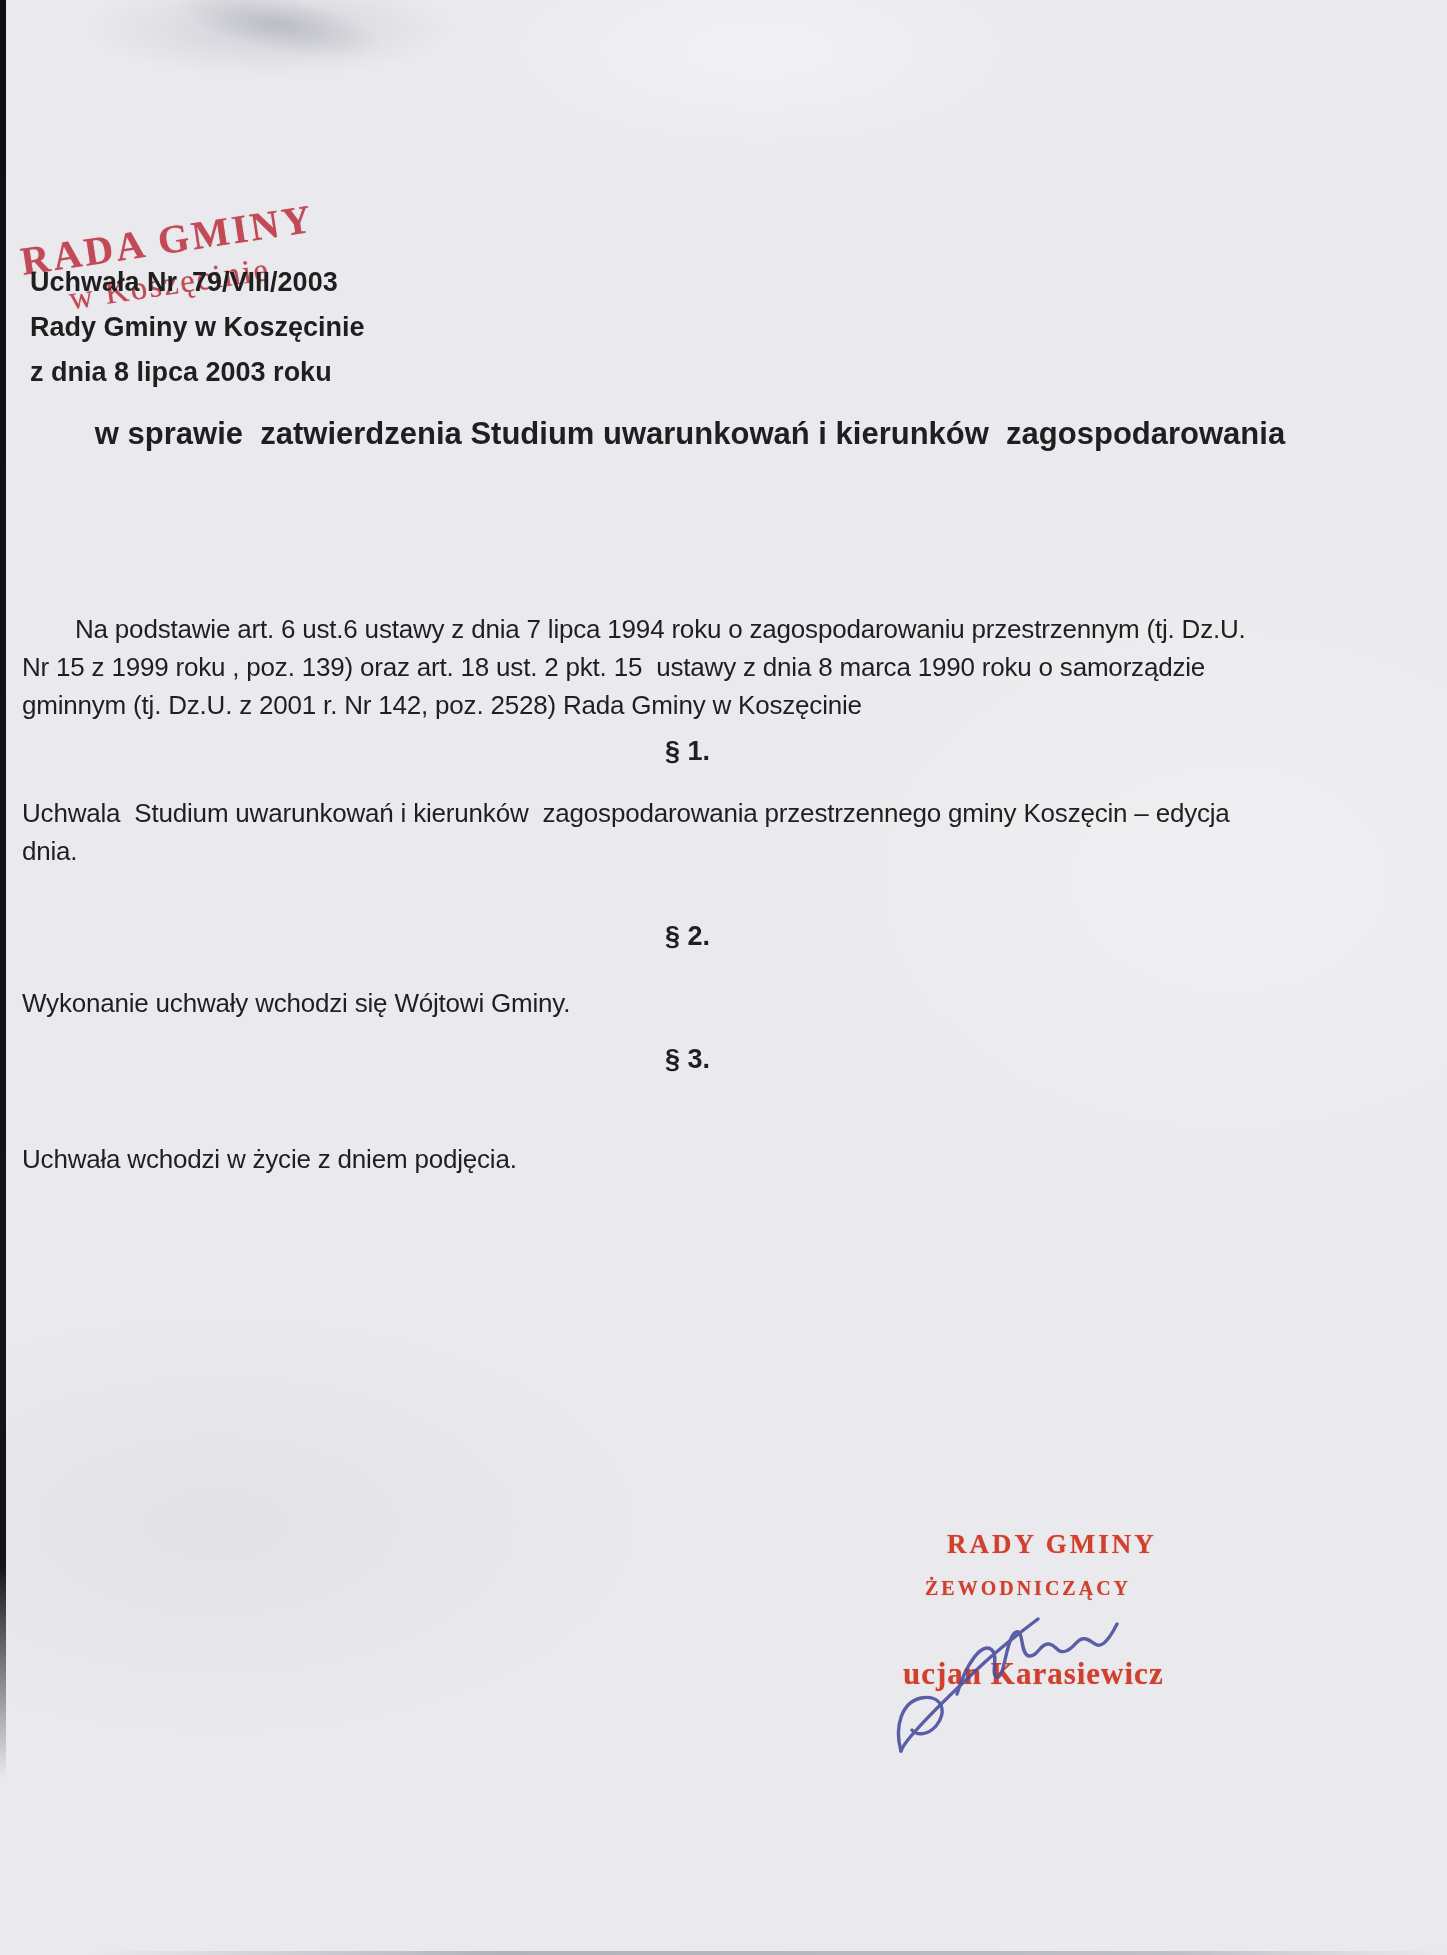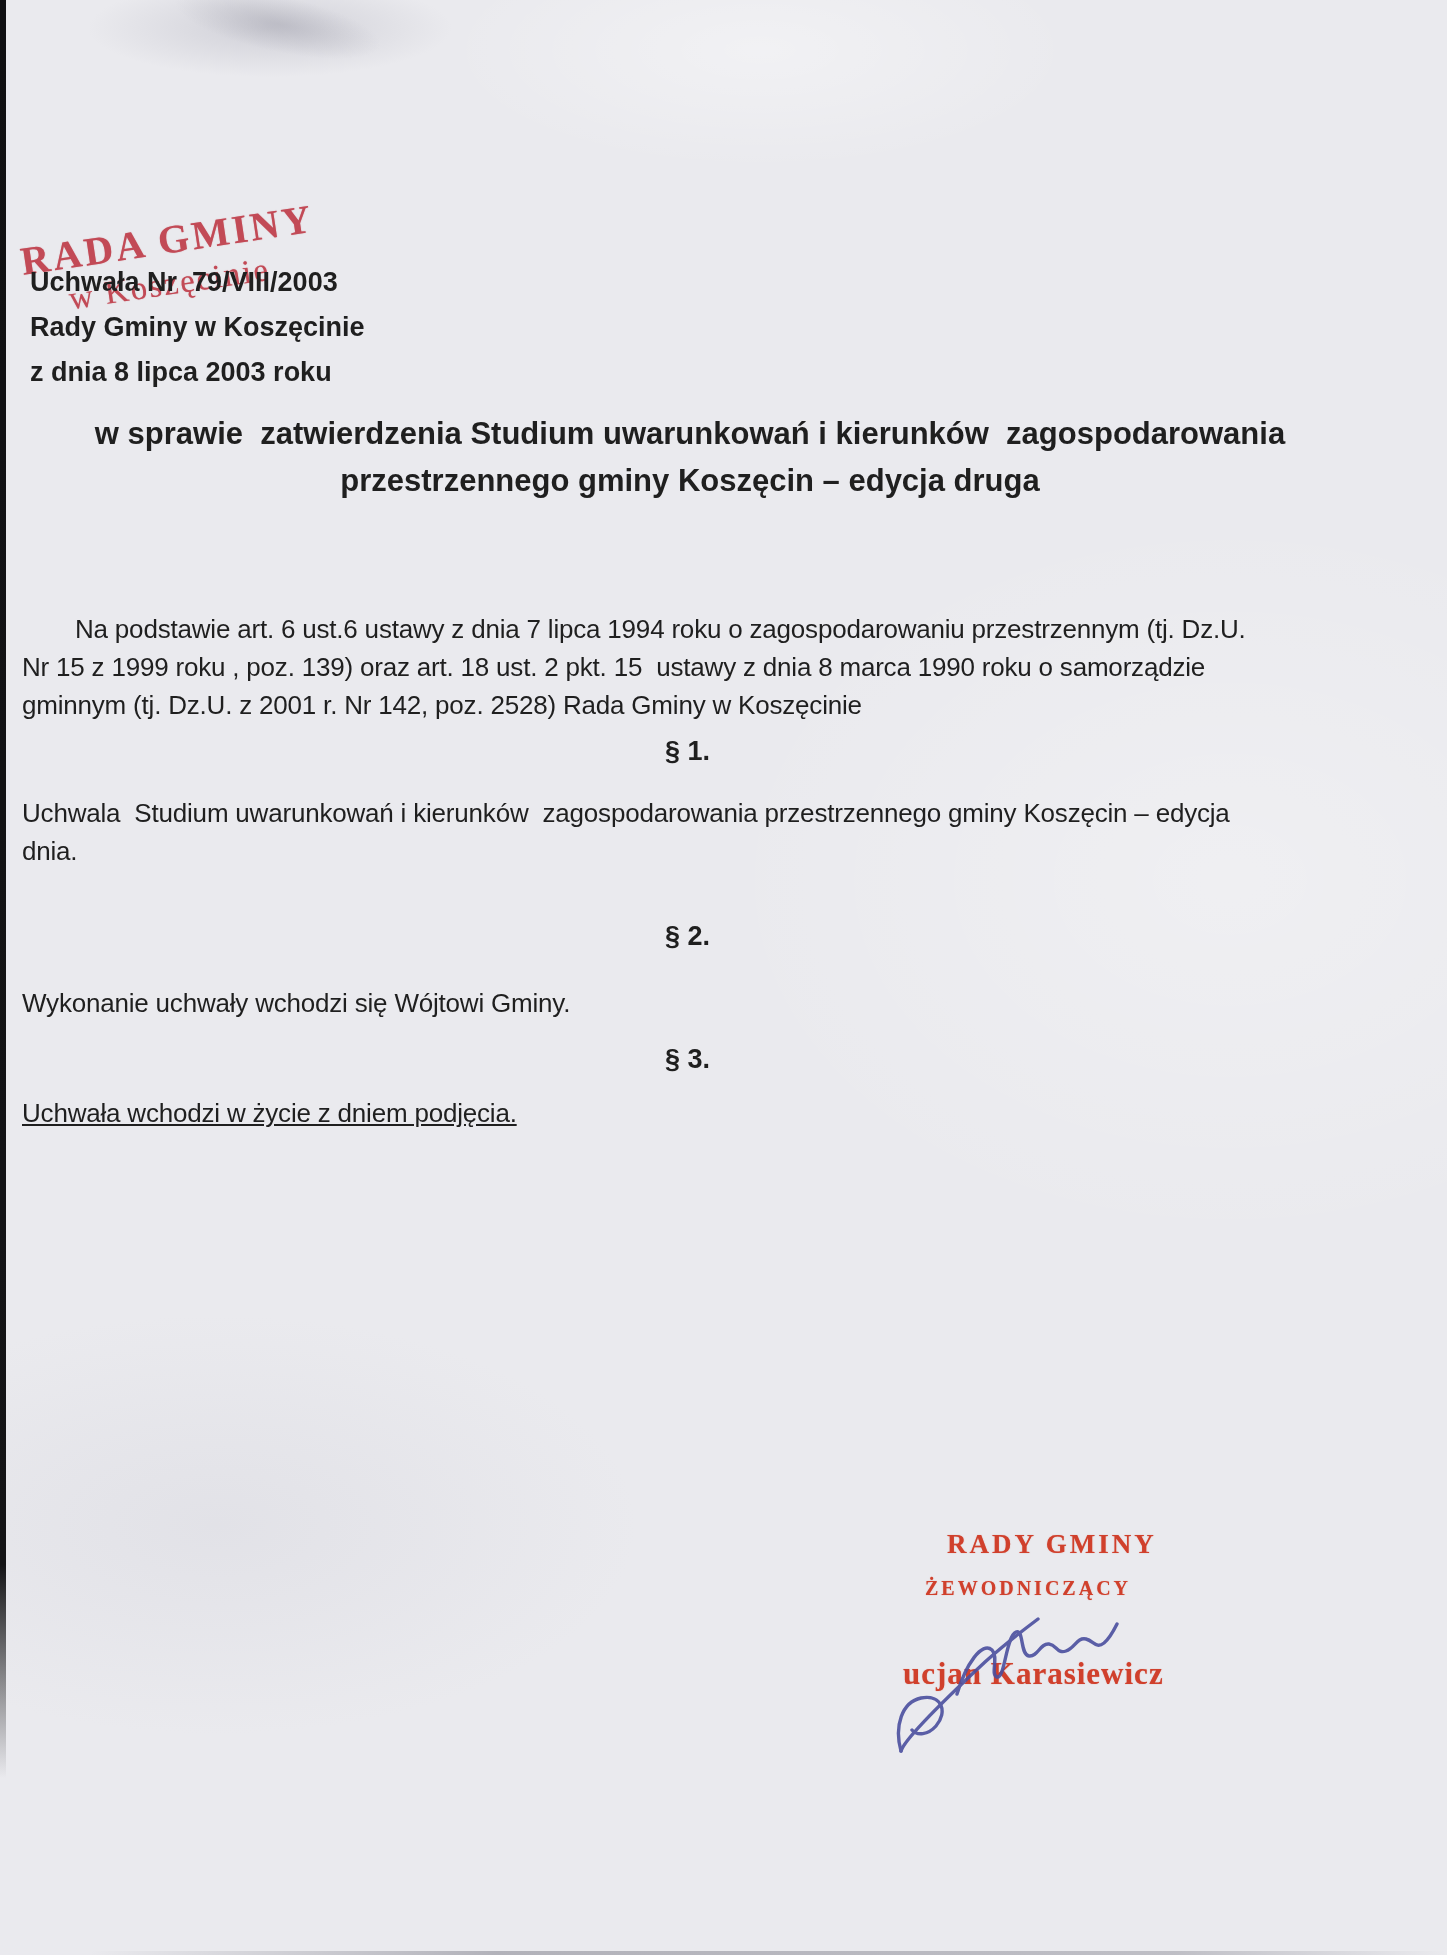--- a/index.html
+++ b/index.html
@@ -53,21 +53,21 @@
   .bodytext{font-size:26px;line-height:38px;letter-spacing:-0.2px;}
   .legal{position:absolute;left:22px;top:610px;width:1390px;}
   .legal .indent{padding-left:53px;}
   .sect-head{
     position:absolute;left:30px;width:1315px;text-align:center;
     font-weight:bold;font-size:27px;
   }
   .sect-body{position:absolute;left:22px;width:1390px;}
   .s1h{top:736px;} .s1b{top:794px;}
   .s2h{top:921px;} .s2b{top:984px;}
-  .s3h{top:1044px;} .s3b{top:1094px;text-decoration:underline;}
+  .s3h{top:1044px;} .s3b{top:1140px;}
   
   .chairman-stamp{
     position:absolute;left:0;top:0;width:1447px;height:1955px;pointer-events:none;
     font-family:"Liberation Serif", serif;color:var(--stamp-red-bottom,#d0402c);
   }
   .chairman-stamp .c1{position:absolute;left:925px;top:1577px;font-size:20px;letter-spacing:3px;font-weight:700;text-shadow:0 0 1px rgba(208,64,44,.5);}
   .chairman-stamp .c2{position:absolute;left:947px;top:1529px;font-size:27px;letter-spacing:3px;font-weight:700;text-shadow:0 0 1px rgba(208,64,44,.5);}
   .chairman-stamp .cname{position:absolute;left:903px;top:1656px;font-size:31px;letter-spacing:1px;font-weight:700;text-shadow:0 0 1px rgba(208,64,44,.5);}
   .signature-svg{position:absolute;left:880px;top:1605px;}
 </style>
@@ -86,21 +86,20 @@
   </div>
 
   <div class="doc-title">
     <div class="tline">Uchwała Nr  79/VIII/2003</div>
     <div class="tline">Rady Gminy w Koszęcinie</div>
     <div class="tline">z dnia 8 lipca 2003 roku</div>
   </div>
 
   <div class="subject">
     <div class="tline">w sprawie  zatwierdzenia Studium uwarunkowań i kierunków  zagospodarowania</div>
-    <div class="tline">przestrzennego gminy Koszęcin – edycja druga</div>
   </div>
 
   <div class="legal bodytext">
     <div class="tline indent">Na podstawie art. 6 ust.6 ustawy z dnia 7 lipca 1994 roku o zagospodarowaniu przestrzennym (tj. Dz.U.</div>
     <div class="tline">Nr 15 z 1999 roku , poz. 139) oraz art. 18 ust. 2 pkt. 15  ustawy z dnia 8 marca 1990 roku o samorządzie</div>
     <div class="tline">gminnym (tj. Dz.U. z 2001 r. Nr 142, poz. 2528) Rada Gminy w Koszęcinie</div>
   </div>
 
   <div class="sect-head s1h tline">§ 1.</div>
   <div class="sect-body s1b bodytext">

